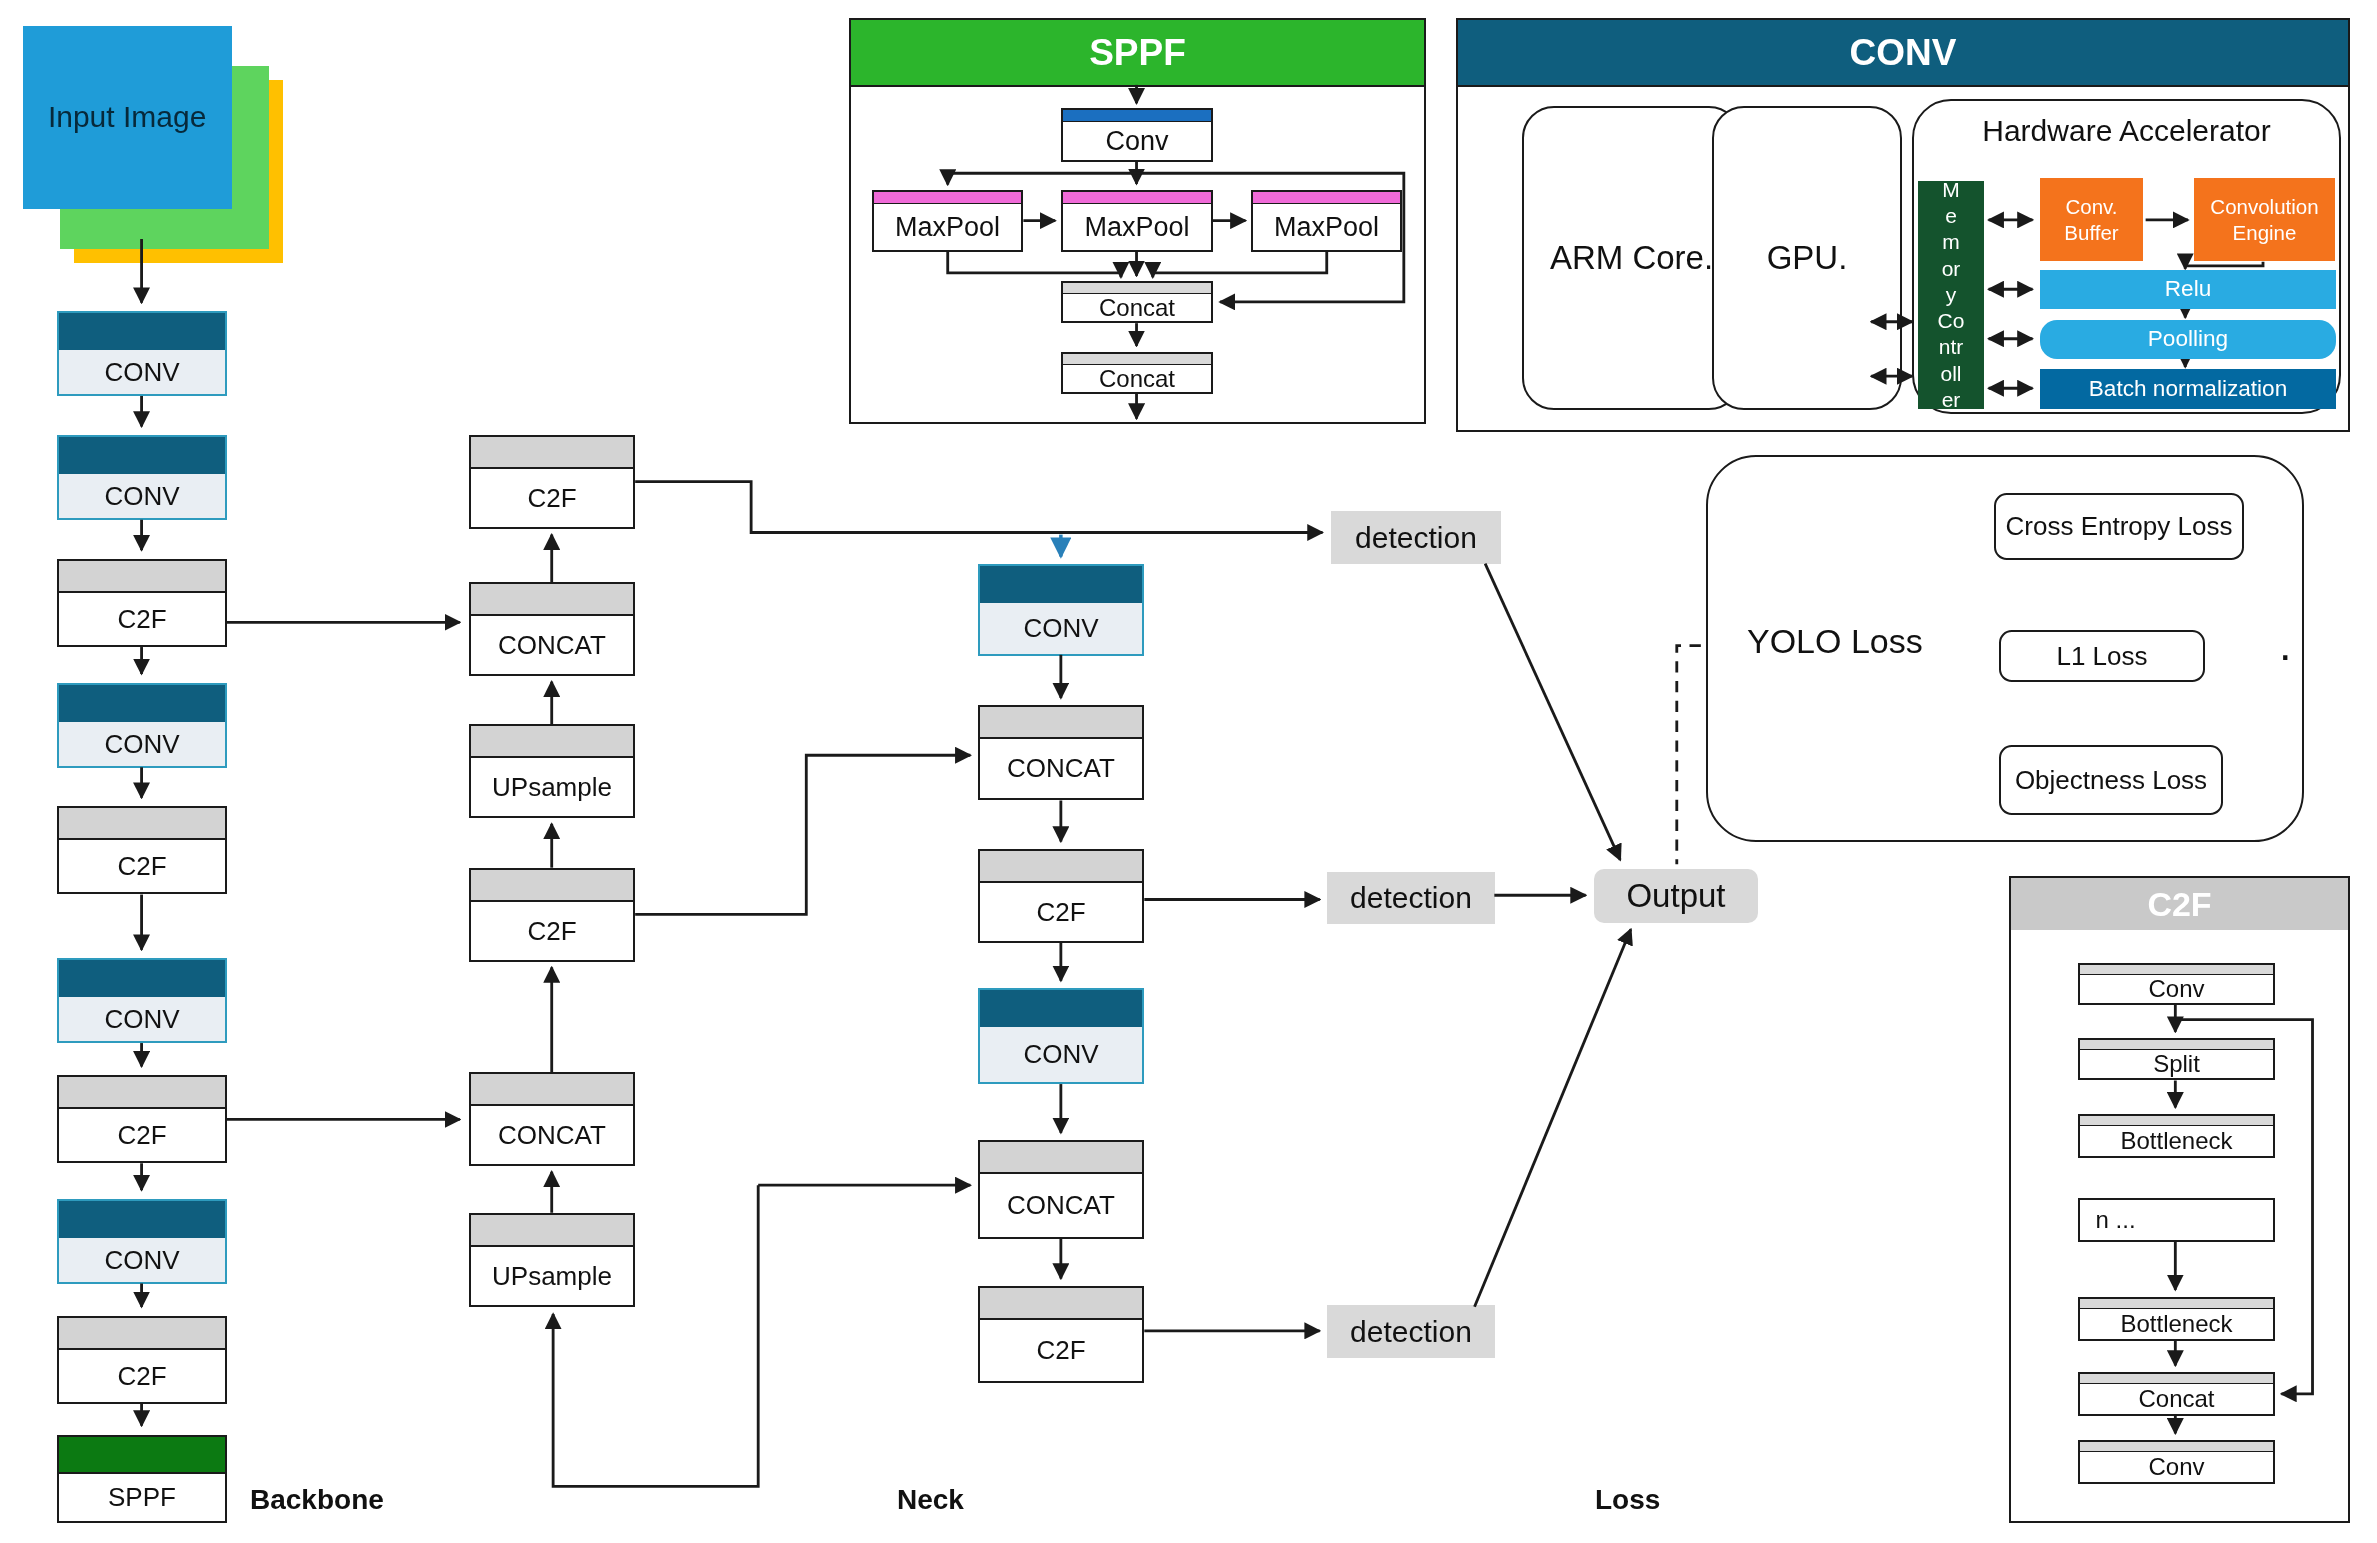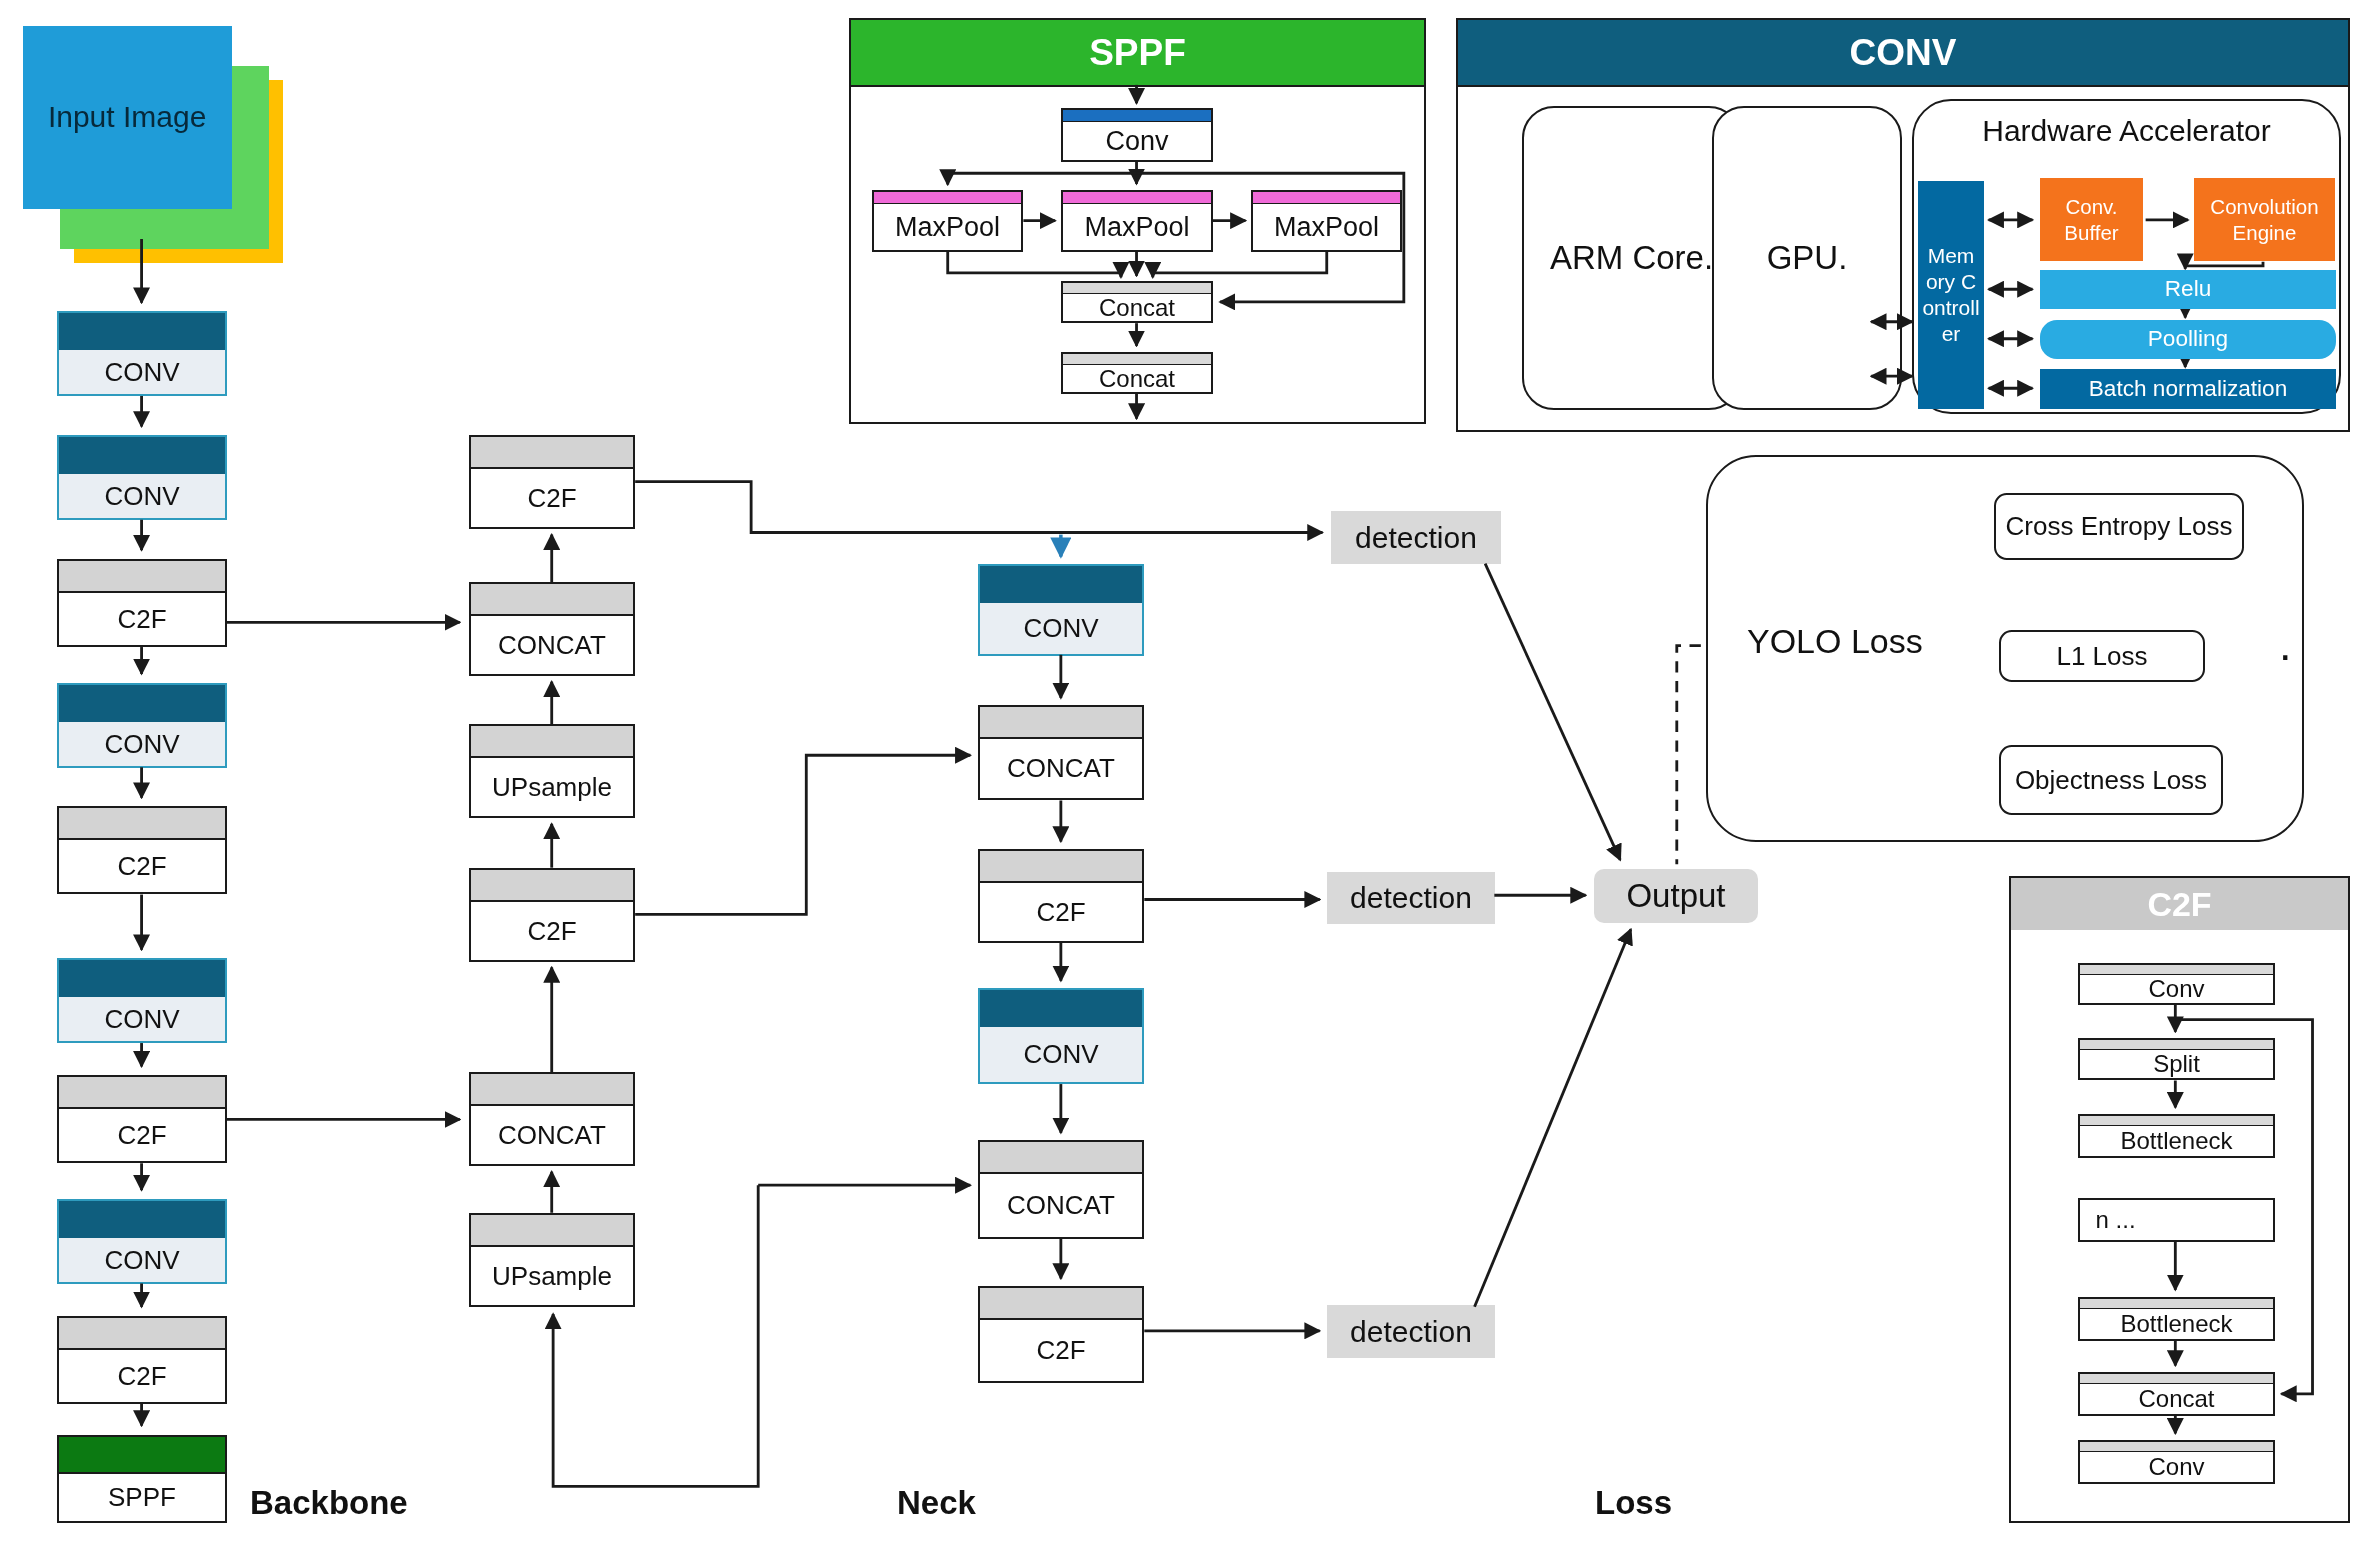--- a/index.html
+++ b/index.html
@@ -25,21 +25,21 @@
   .panel{position:absolute;box-sizing:border-box;border:2.8px solid #1A1A1A;background:#fff;z-index:2;}
   .panel-hd{display:flex;align-items:center;justify-content:center;color:#fff;font-weight:bold;font-size:37px;}
   .node{position:absolute;box-sizing:border-box;background:#D9D9D9;display:flex;align-items:center;
         justify-content:center;font-size:30px;z-index:2;}
   .rrect{position:absolute;box-sizing:border-box;border:2.8px solid #1A1A1A;border-radius:32px;background:#fff;
          display:flex;align-items:center;justify-content:center;z-index:2;}
   .lossitem{position:absolute;box-sizing:border-box;border:2.8px solid #1A1A1A;border-radius:12.7px;background:#fff;
             display:flex;align-items:center;justify-content:center;font-size:26px;text-align:center;line-height:1.25;z-index:4;}
   .chip{position:absolute;box-sizing:border-box;display:flex;align-items:center;justify-content:center;
         color:#fff;text-align:center;z-index:4;line-height:1.25;}
-  .seclab{position:absolute;font-weight:bold;font-size:33px;z-index:2;}
+  .seclab{position:absolute;font-weight:bold;font-size:28px;z-index:2;}
 </style>
 </head>
 <body>
 
 <div id="stage">
 
   <svg class="wires" width="2377" height="1543" viewBox="0 0 3361 2182" fill="none">
     <defs>
       <marker id="mA" viewBox="0 0 10 10" refX="9" refY="5" markerWidth="6" markerHeight="6" orient="auto-start-reverse">
           <path d="M0,0L10,5L0,10z" fill="#1A1A1A"></path>
@@ -279,21 +279,21 @@
   </div>
   <div class="rrect" style="left:1478px;top:106px;width:219px;height:304px;font-size:33px;margin-left:44px;">
     <span>ARM Core.</span>
     </div>
   <div class="rrect" style="left:1712px;top:106px;width:190px;height:304px;font-size:33px;">
     <span>GPU.</span>
     </div>
   <div class="rrect" style="left:1912px;top:99px;width:429px;height:315px;border-radius:39px;align-items:flex-start;justify-content:center;">
     <span style="margin-top:12.7px;font-size:30px;">Hardware Accelerator</span>
     </div>
-  <div class="chip" style="left:1918px;top:181px;width:66px;height:228px;background:#0369a1;font-size:21px;word-break:break-all;padding:4px;">
+  <div class="chip" style="left:1918px;top:181px;width:66px;height:228px;background:#14532d;font-size:21px;word-break:break-all;padding:19px;">
     <span>Memory Controller</span>
     </div>
   <div class="chip" style="left:2040px;top:178px;width:103px;height:83px;background:#F4731C;font-size:20.5px;">
     <span>Conv. Buffer</span>
     </div>
   <div class="chip" style="left:2194px;top:178px;width:141px;height:83px;background:#F4731C;font-size:20.5px;">
     <span>Convolution Engine</span>
     </div>
   <div class="chip" style="left:2040px;top:270px;width:296px;height:39px;background:#29ABE2;font-size:22.6px;">
     <span>Relu</span>

